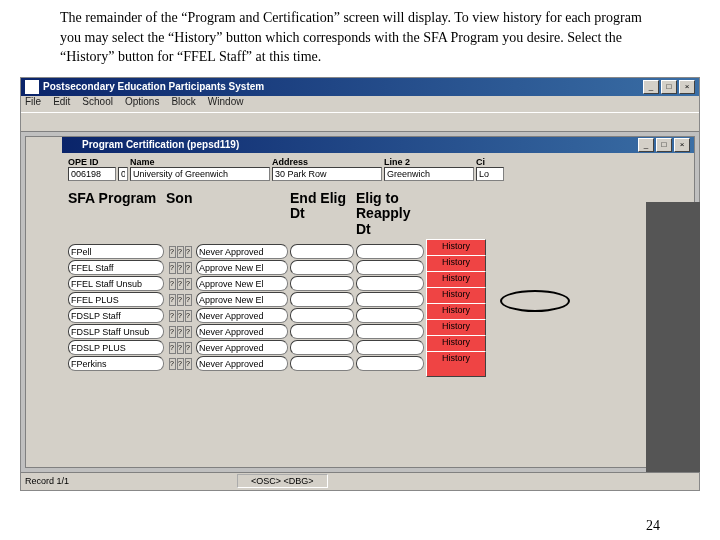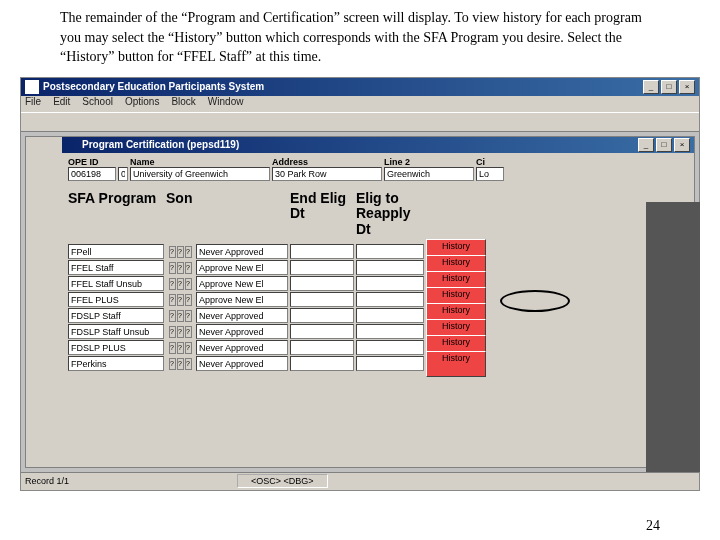--- a/index.html
+++ b/index.html
@@ -19,21 +19,21 @@
   .inner-title { background: linear-gradient(to right, #0a246a, #3a6ea5); color: #fff; padding: 1px 4px; display: flex; height: 16px; align-items: center; }
   .inner-title .title-text { flex: 1; font-size: 10px; font-weight: bold; }
   .content { padding: 4px 6px 4px 6px; background: #d4d0c8; font-size: 9px; color: #000; position: relative; }
   .hdr-row { display: grid; grid-template-columns: 48px 10px 140px 110px 90px 28px; gap: 2px; font-size: 9px; font-weight: bold; }
   .val-row { display: grid; grid-template-columns: 48px 10px 140px 110px 90px 28px; gap: 2px; }
   .val-row input, .cell-in { background: #fff; border: 1px solid #808080; border-top-color: #404040; border-left-color: #404040; height: 14px; font-size: 9px; padding: 0 2px; font-family: Arial; }
   .table-hdr { display: grid; grid-template-columns: 96px 28px 92px 64px 68px 60px; gap: 2px; font-size: 14px; font-weight: bold; margin-top: 10px; }
   .table-hdr div { line-height: 1.1; }
   .rows { margin-top: 2px; }
   .trow { display: grid; grid-template-columns: 96px 28px 92px 64px 68px 60px; gap: 2px; height: 16px; align-items: center; }
-  .trow .cell-in { height: 15px; }
+  .trow .cell-in { height: 15px; border-radius: 7px; }
   .trow .hist { background: #ef4444; border: 1px solid #fff; border-right-color: #404040; border-bottom-color: #404040; font-size: 9px; text-align: center; height: 26px; line-height: 12px; cursor: pointer; }
   .icons3 { display: flex; gap: 1px; justify-content: center; }
   .icons3 span { width: 7px; height: 12px; background: #d4d0c8; border: 1px solid #808080; font-size: 7px; text-align: center; line-height: 10px; }
   .darkstrip { background: #555; height: 270px; width: 54px; position: absolute; right: 20px; top: 202px; z-index: 5; }
   .emptyarea { height: 96px; background: #d4d0c8; }
   .statusbar { border-top: 1px solid #808080; background: #d4d0c8; height: 18px; display: flex; align-items: center; font-size: 9px; padding: 0 4px; gap: 24px; }
   .statusbar .sseg { border: 1px inset #fff; padding: 0 13px; height: 14px; line-height: 12px; }
   .circle-annot { position: absolute; border: 2px solid #000; border-radius: 50%; width: 70px; height: 22px; right: 150px; top: 290px; z-index: 10; pointer-events:none; }
   .pagenum { position: absolute; bottom: 6px; right: 60px; font-size: 14px; font-family: "Times New Roman"; }
 </style>

